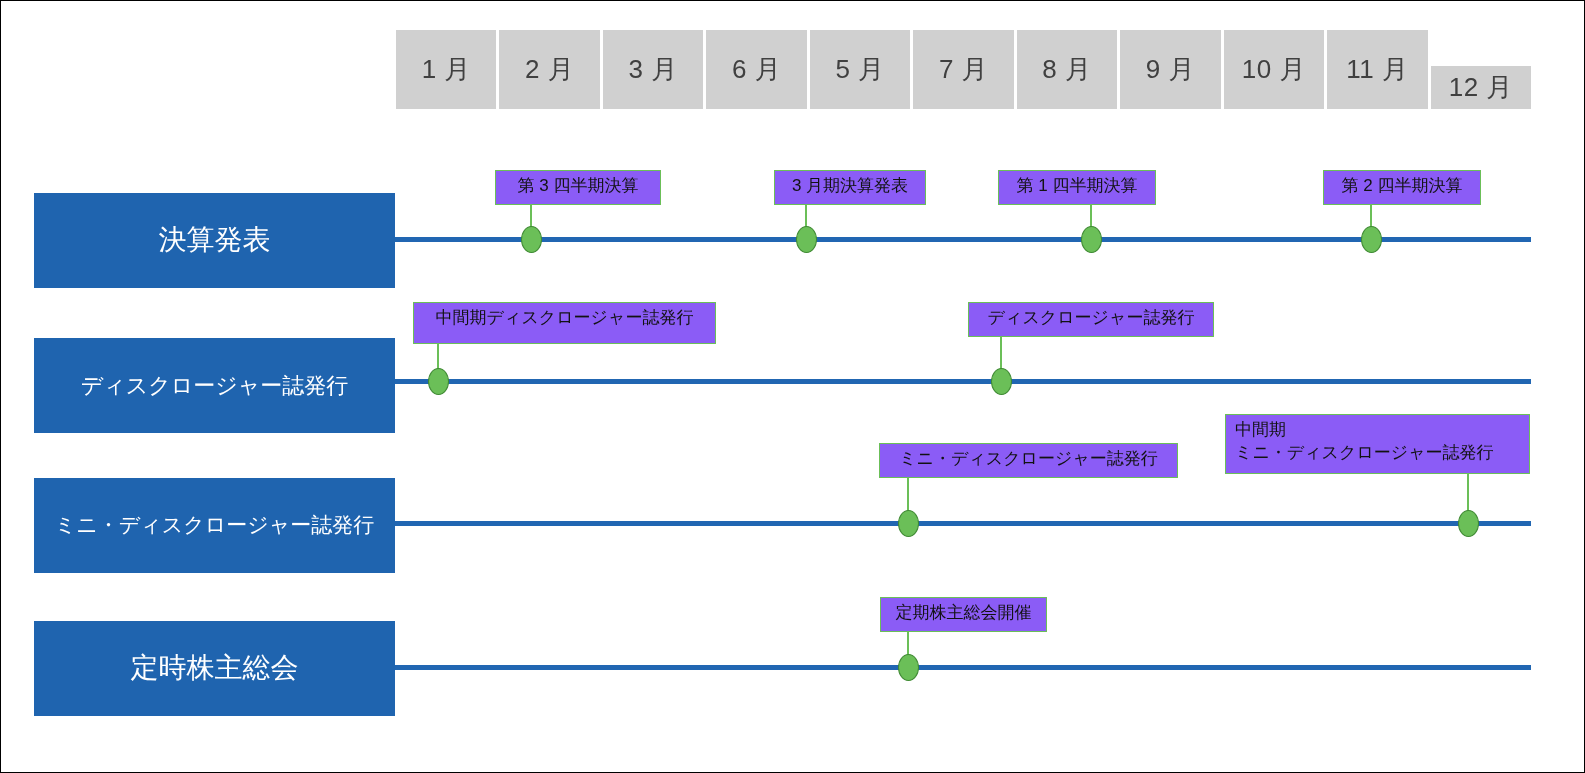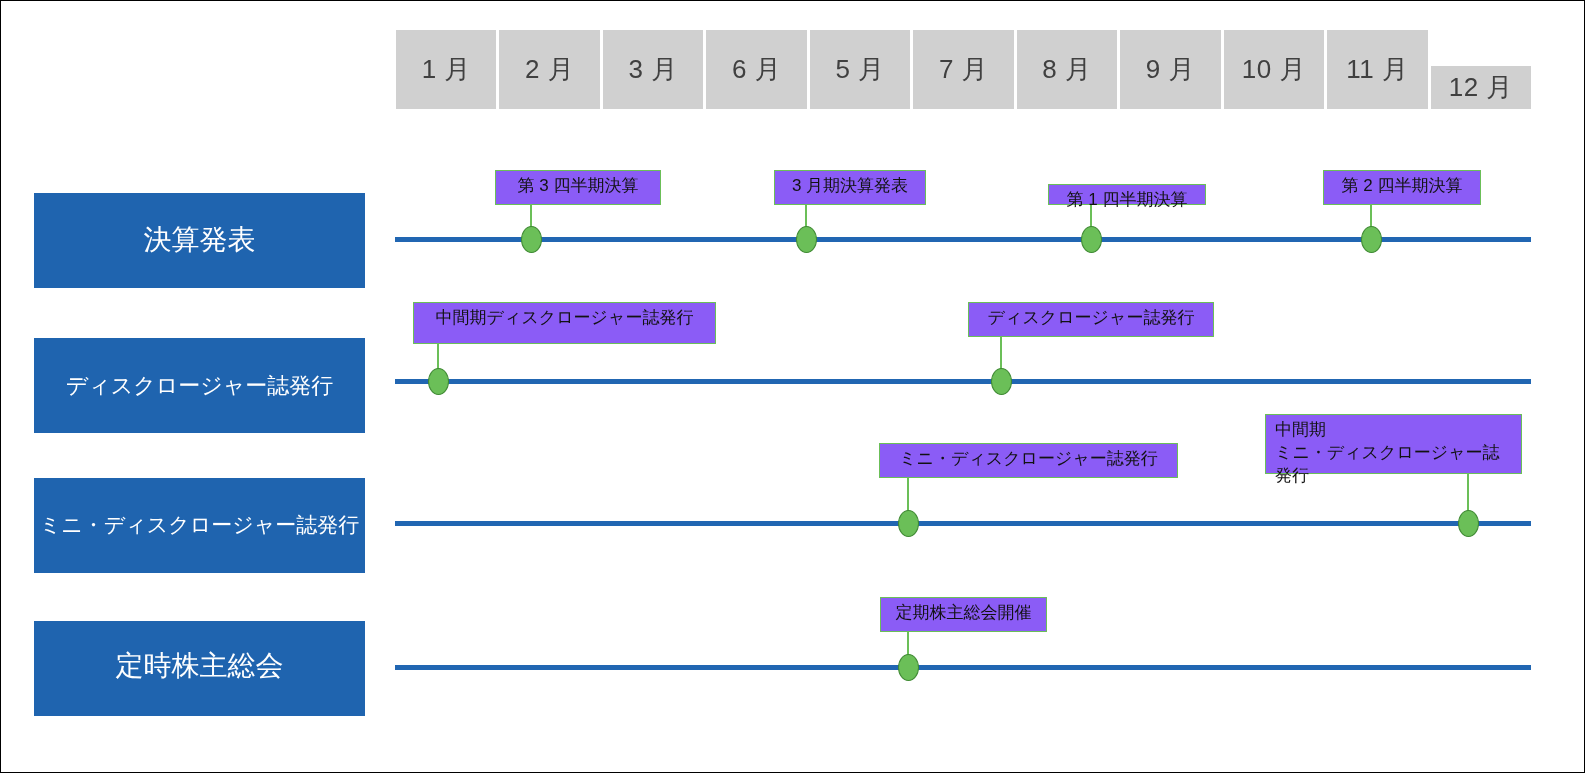--- a/index.html
+++ b/index.html
@@ -43,21 +43,21 @@
     box-sizing: border-box;
   }
   .month-cell:last-child { margin-right: 0; margin-top: 36px; }
 
   
   .row { position: absolute; left: 0; right: 0; }
 
   .row-label {
     position: absolute;
     left: 33px;
-    width: 331px;
+    width: 361px;
     background: #1F64AF;
     color: #ffffff;
     display: flex;
     align-items: center;
     justify-content: center;
     box-sizing: border-box;
     text-align: center;
     line-height: 1.15;
   }
 
@@ -124,21 +124,21 @@
       <div class="row">
         <div class="row-label" style="top: 192px; height: 95px; font-size: 28px;">決算発表</div>
         <div class="timeline" style="top: 236px;"></div>
         <div class="stem" style="left: 530px; top: 204px; height: 34px;"></div>
         <div class="callout center" style="left: 494px; top: 169px; width: 166px; height: 35px;">第 3 四半期決算</div>
         <div class="marker" style="left: 530px; top: 238px;"></div>
         <div class="stem" style="left: 805px; top: 204px; height: 34px;"></div>
         <div class="callout center" style="left: 773px; top: 169px; width: 152px; height: 35px; text-align: center;">3 月期決算発表</div>
         <div class="marker" style="left: 805px; top: 238px;"></div>
         <div class="stem" style="left: 1090px; top: 204px; height: 34px;"></div>
-        <div class="callout center" style="left: 1047px; top: 169px; width: 158px; height: 21px; margin-top: 14px;">第 1 四半期決算</div>
+        <div class="callout center" style="left: 997px; top: 169px; width: 158px; height: 35px;">第 1 四半期決算</div>
         <div class="marker" style="left: 1090px; top: 238px;"></div>
         <div class="stem" style="left: 1370px; top: 204px; height: 34px;"></div>
         <div class="callout center" style="left: 1322px; top: 169px; width: 158px; height: 35px;">第 2 四半期決算</div>
         <div class="marker" style="left: 1370px; top: 238px;"></div>
       </div>
       <div class="row">
         <div class="row-label" style="top: 337px; height: 95px; font-size: 22px;">ディスクロージャー誌発行</div>
         <div class="timeline" style="top: 378px;"></div>
         <div class="stem" style="left: 437px; top: 336px; height: 44px;"></div>
         <div class="callout center" style="left: 412px; top: 301px; width: 303px; height: 42px;">中間期ディスクロージャー誌発行</div>
@@ -147,26 +147,26 @@
         <div class="callout center" style="left: 967px; top: 301px; width: 246px; height: 35px;">ディスクロージャー誌発行</div>
         <div class="marker" style="left: 1000px; top: 380px;"></div>
       </div>
       <div class="row">
         <div class="row-label" style="top: 477px; height: 95px; font-size: 21px;">ミニ・ディスクロージャー誌発行</div>
         <div class="timeline" style="top: 520px;"></div>
         <div class="stem" style="left: 907px; top: 477px; height: 45px;"></div>
         <div class="callout center" style="left: 878px; top: 442px; width: 299px; height: 35px;">ミニ・ディスクロージャー誌発行</div>
         <div class="marker" style="left: 907px; top: 522px;"></div>
         <div class="stem" style="left: 1467px; top: 473px; height: 49px;"></div>
-        <div class="callout left" style="left: 1264px; top: 413px; width: 257px; height: 60px;">中間期
+        <div class="callout left" style="left: 1224px; top: 413px; width: 305px; height: 60px;">中間期
 ミニ・ディスクロージャー誌発行</div>
         <div class="marker" style="left: 1467px; top: 522px;"></div>
       </div>
       <div class="row">
-        <div class="row-label" style="top: 620px; height: 95px; font-size: 28px; font-family: Liberation Mono, monospace;">定時株主総会</div>
+        <div class="row-label" style="top: 620px; height: 95px; font-size: 28px;">定時株主総会</div>
         <div class="timeline" style="top: 664px;"></div>
         <div class="stem" style="left: 907px; top: 631px; height: 35px;"></div>
         <div class="callout center" style="left: 879px; top: 596px; width: 167px; height: 35px; text-align: center;">定期株主総会開催</div>
         <div class="marker" style="left: 907px; top: 666px;"></div>
       </div>
     </div>
 
 </div>
 
 </body></html>

